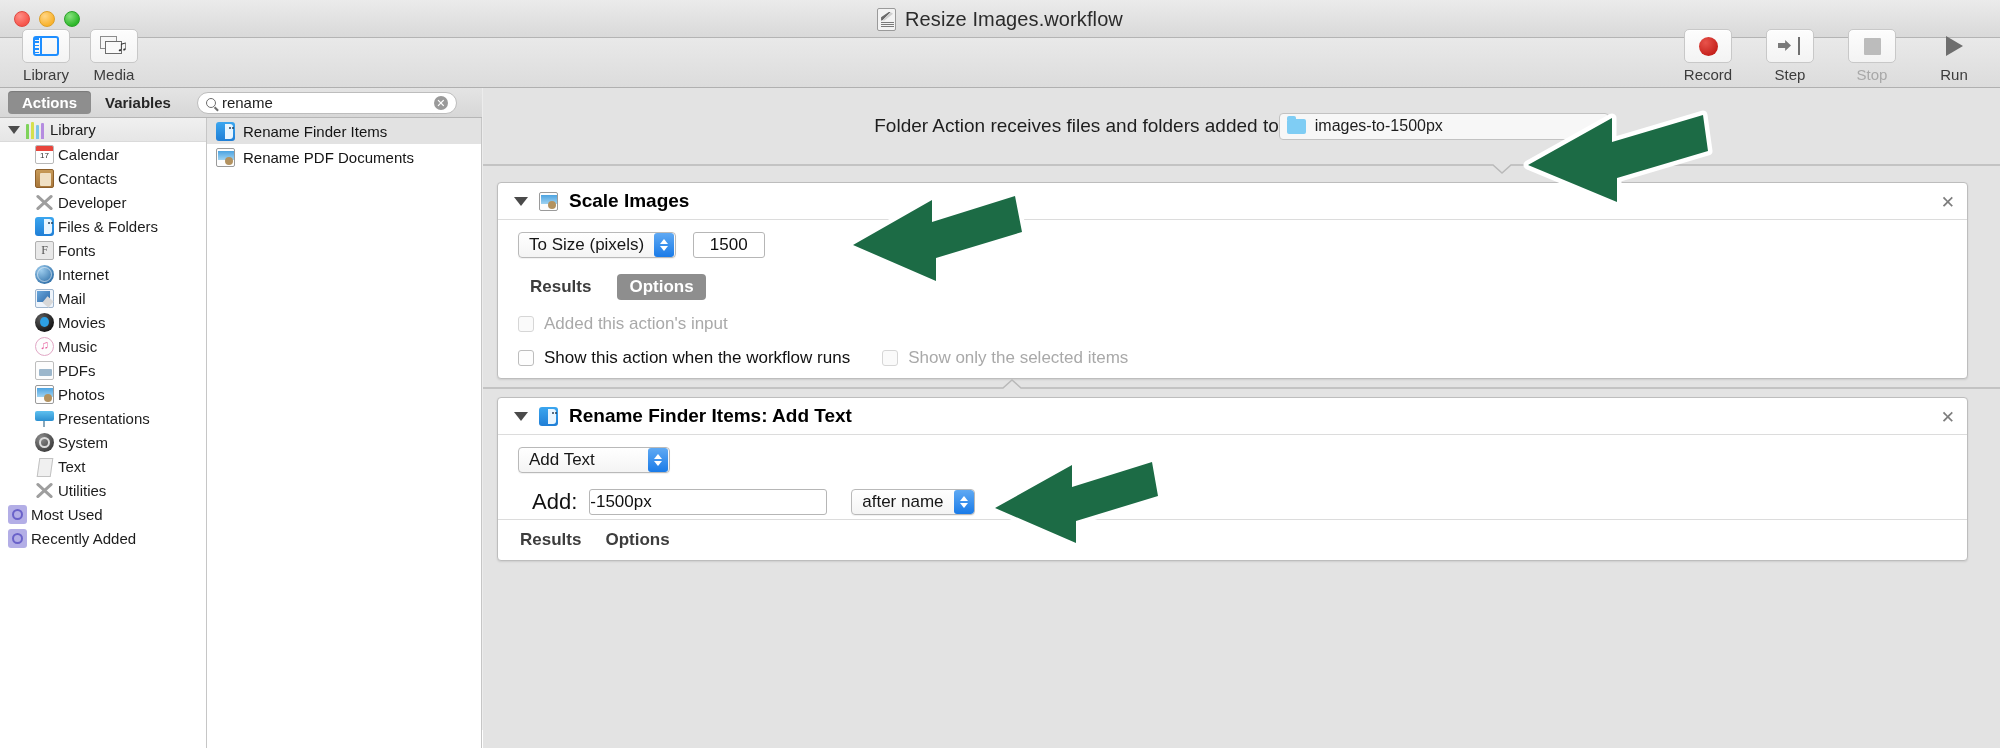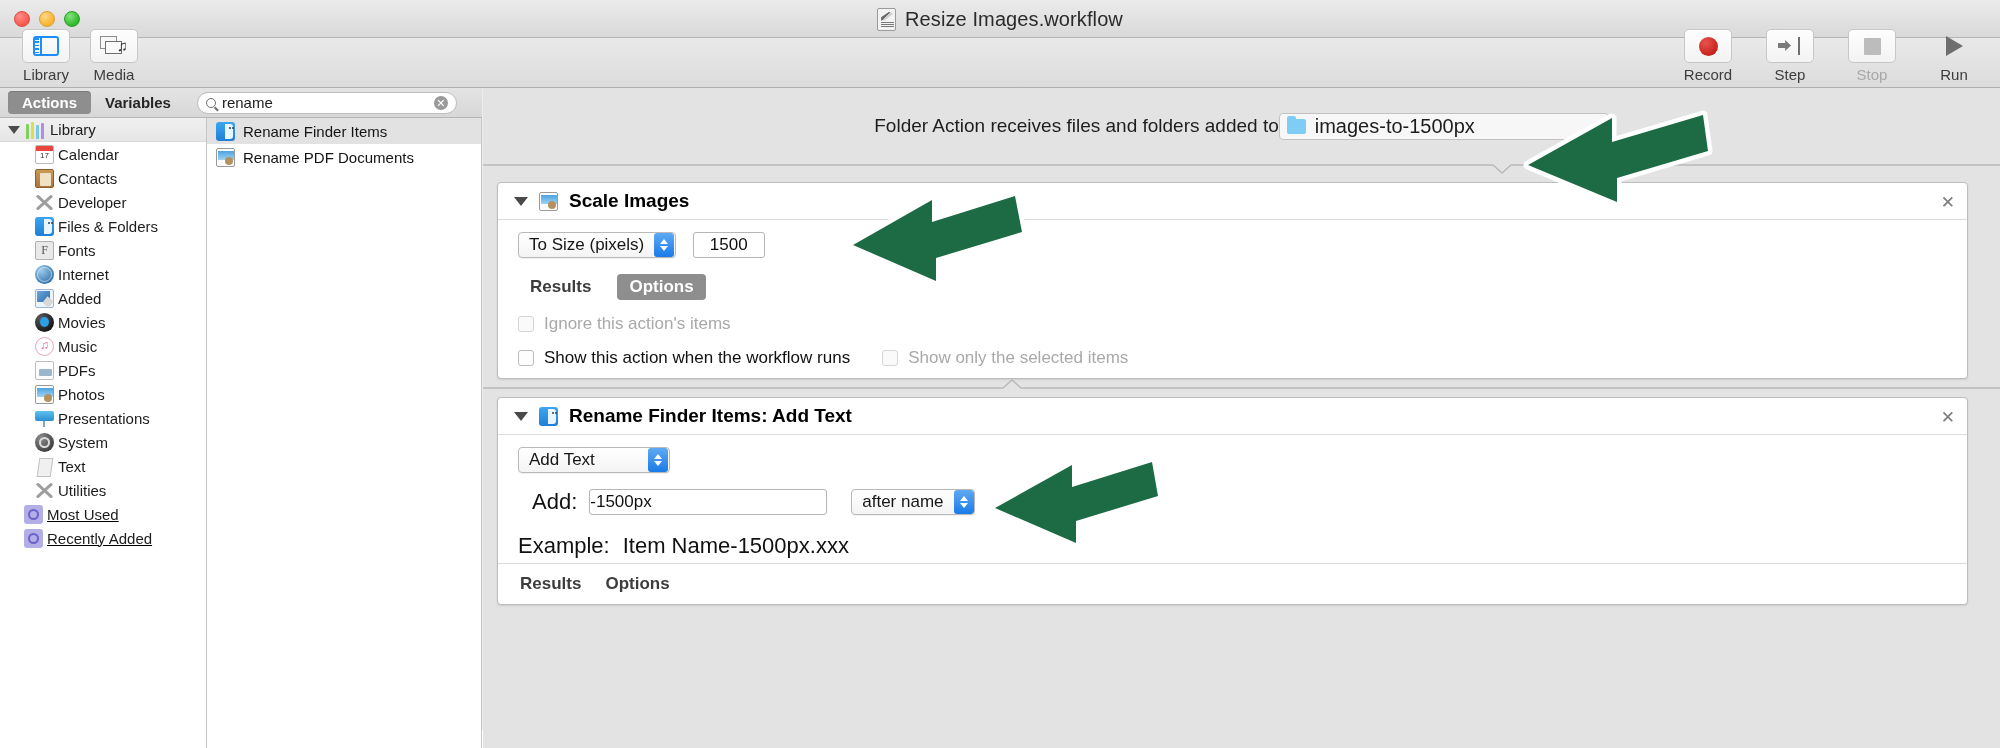--- a/index.html
+++ b/index.html
@@ -130,21 +130,21 @@
   .libname { font-size: 15px; color: #1c1c1c; }
   .ic-books { width: 18px; height: 18px; display:flex; gap:1.5px; align-items:flex-end; }
   .ic-books i { display:block; width:3.4px; border-radius:1px 1px 0 0; }
   .ic-books i:nth-child(1){height:15px;background:#7fd35b;}
   .ic-books i:nth-child(2){height:17px;background:#d6e04e;}
   .ic-books i:nth-child(3){height:14px;background:#7cc6e8;}
   .ic-books i:nth-child(4){height:16px;background:#b58ce0;}
 
   .libitem { display: flex; align-items: center; height: 24px; padding-left: 35px; gap: 4px; }
   .libitem .lbl { font-size: 15px; color: #1c1c1c; white-space: nowrap; }
-  .libitem.root { padding-left: 24px; text-decoration: underline; }
+  .libitem.root { padding-left: 8px; }
   .libicon { width: 19px; height: 19px; flex: none; position: relative; border-radius: 2px; }
 
   .ic-calendar { background:#fff; border:1px solid #b8b8b8; }
   .ic-calendar::before{content:"";position:absolute;left:0;right:0;top:0;height:5px;background:#e8453c;border-radius:1px 1px 0 0;}
   .ic-calendar::after{content:"17";position:absolute;left:0;right:0;top:5px;font-size:8px;text-align:center;color:#333;font-family:"Liberation Sans",sans-serif;}
   .ic-contacts { background: linear-gradient(to bottom,#c79a58,#a9783c); border:1px solid #8d5f2b; }
   .ic-contacts::after{content:"";position:absolute;left:4px;top:3px;width:11px;height:13px;background:#f0e0c4;border-radius:1px;}
   .ic-developer { background:none; }
   .ic-developer::before,.ic-developer::after{content:"";position:absolute;left:-1px;top:8px;width:21px;height:3px;background:#9e9e9e;border-radius:2px;}
   .ic-developer::before{transform:rotate(42deg);} .ic-developer::after{transform:rotate(-42deg);}
@@ -203,21 +203,21 @@
     display: flex; align-items: center; gap: 9px;
     background: #f7f7f7; border: 1px solid #c2c2c2; border-radius: 4px;
     height: 27px; padding: 0 10px 0 7px; min-width: 330px;
   }
   .ic-folder {
     width: 19px; height: 15px; background: #7fcdf4; border-radius: 2px; position: relative; flex: none;
   }
   .ic-folder::before {
     content:""; position:absolute; left:0; top:-3px; width:9px; height:4px; background:#7fcdf4; border-radius:2px 2px 0 0;
   }
-  .folderchip .lbl { font-size: 20px; color: #1d1d1d; }
+  .folderchip .lbl { font-size: 16px; color: #1d1d1d; }
 
   .connector {
     width: 100%; height: 18px; position: relative;
   }
   .connector svg { position: absolute; left: 0; top: 0; }
 
   
   .card {
     position: relative; margin: 0 32px 0 14px; background: #ffffff;
     border: 1px solid #bdbdbd; border-radius: 4px;
@@ -394,21 +394,21 @@
         <div class="libitem">
           <span class="libicon ic-fonts"></span>
           <span class="lbl">Fonts</span>
         </div>
         <div class="libitem">
           <span class="libicon ic-internet"></span>
           <span class="lbl">Internet</span>
         </div>
         <div class="libitem">
           <span class="libicon ic-mail"></span>
-          <span class="lbl">Added</span>
+          <span class="lbl">Mail</span>
         </div>
         <div class="libitem">
           <span class="libicon ic-movies"></span>
           <span class="lbl">Movies</span>
         </div>
         <div class="libitem">
           <span class="libicon ic-music"></span>
           <span class="lbl">Music</span>
         </div>
         <div class="libitem">
@@ -494,21 +494,21 @@
         </span>
         <span class="numfield">1500</span>
 
         <div class="tabsrow">
           <span class="tabbtn">Results</span>
           <span class="tabbtn on">Options</span>
         </div>
 
         <div class="checkrow">
           <span class="cbox dim"></span>
-          <span class="clabel dim">Ignore this action's items</span>
+          <span class="clabel dim">Added this action's input</span>
         </div>
 
         <div class="checkrow">
           <span class="cbox"></span>
           <span class="clabel">Show this action when the workflow runs</span>
           <span class="cbox dim" style="margin-left:22px"></span>
           <span class="clabel dim">Show only the selected items</span>
         </div>
       </div>
     </div>
@@ -540,24 +540,20 @@
           <span class="textfield">-1500px</span>
           <span class="popup" style="width:124px; margin-left:12px">
             <span class="ptext" style="flex:1">after name</span>
             <span class="stepper">
                 <i class="up"></i>
                 <i class="dn"></i>
               </span>
           </span>
         </div>
 
-        <div class="exrow">
-          <span class="flabel">Example:</span>
-          <span class="flabel">Item Name-1500px.xxx</span>
-        </div>
       </div>
       <div class="cardfoot">
         <span class="tabbtn">Results</span>
         <span class="tabbtn">Options</span>
       </div>
     </div>
   </div>
 
   <svg class="arrowlayer" width="2000" height="748" viewBox="0 0 2000 748">
     <g>

